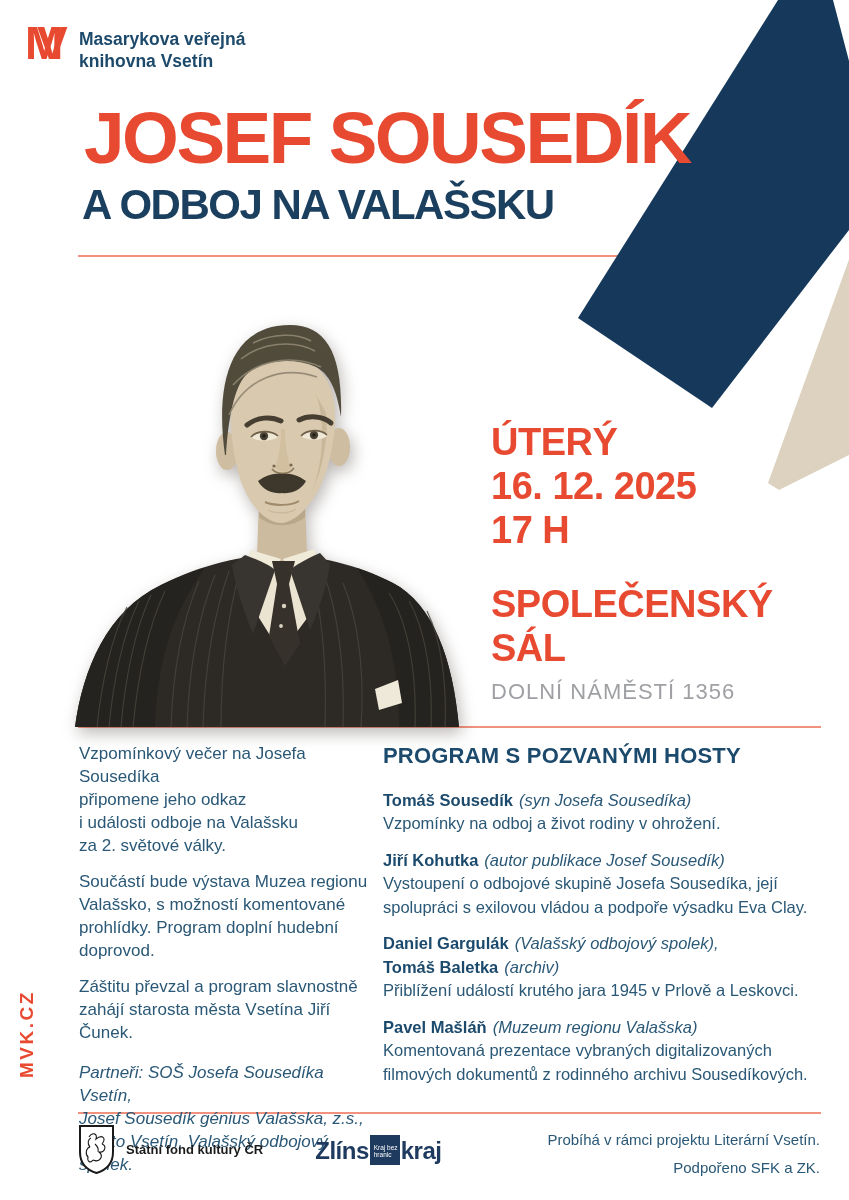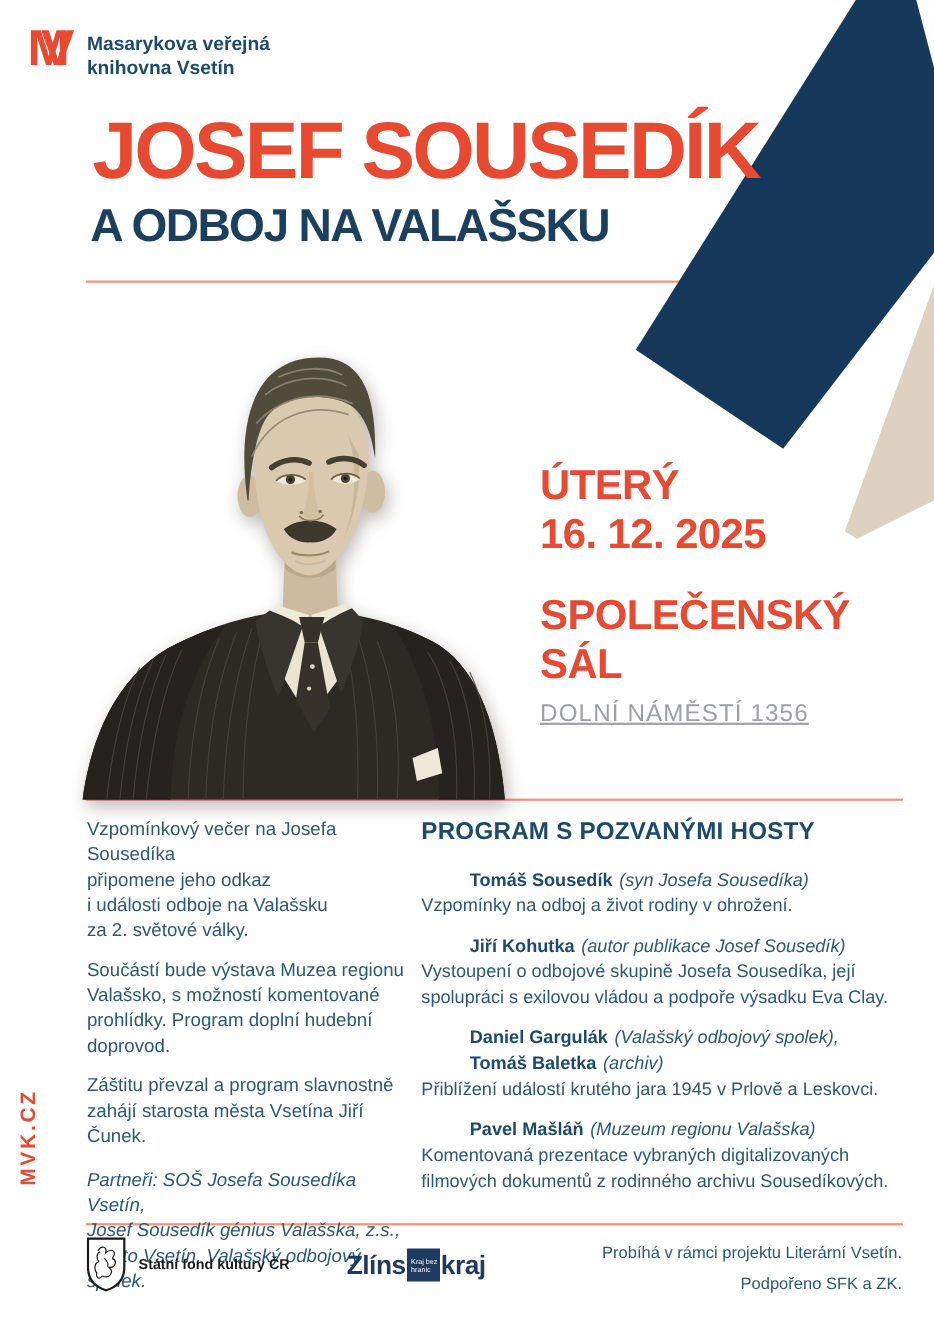--- a/index.html
+++ b/index.html
@@ -21,29 +21,29 @@
   
   .title{position:absolute;left:84px;top:96px;font-size:73px;font-weight:700;letter-spacing:-2.5px;color:#E84A31;z-index:3;white-space:nowrap;}
   .subtitle{position:absolute;left:82px;top:181px;font-size:42px;font-weight:700;letter-spacing:-1.5px;color:#1B3F5E;z-index:3;white-space:nowrap;}
   
   .photo{position:absolute;left:75px;top:303px;width:390px;height:424px;z-index:2;}
   .photo svg{filter:drop-shadow(3px 6px 8px rgba(60,50,40,.35));}
   
   .event{position:absolute;left:491px;top:420px;z-index:3;color:#E84A31;}
   .event .big{font-size:38px;font-weight:700;line-height:44px;letter-spacing:-0.5px;white-space:nowrap;}
   .event .venue{margin-top:30px;}
-  .event .address{margin-top:9px;font-size:22px;font-weight:400;letter-spacing:1px;color:#9FA0A4;white-space:nowrap;text-decoration:underline;}
+  .event .address{margin-top:9px;font-size:22px;font-weight:400;letter-spacing:1px;color:#9FA0A4;white-space:nowrap;}
   
   .intro{position:absolute;left:79px;top:742px;width:300px;z-index:3;color:#2A5876;font-size:17px;line-height:23px;}
   .intro p{margin:0 0 13px 0;white-space:pre-line;}
   .intro p.partners{font-style:italic;margin-top:17px;}
   .program{position:absolute;left:383px;top:744px;width:440px;z-index:3;color:#2A5876;font-size:16.5px;line-height:23.5px;}
   .program h3{margin:0 0 21px 0;font-size:22px;font-weight:700;color:#1C4A6C;letter-spacing:0.2px;}
   .prog-item{margin-bottom:13px;}
-  .pname{color:#1C4A6C;margin-left:44px;}
+  .pname{color:#1C4A6C;}
   .pname b{font-weight:700;}
   .pname i{font-weight:400;font-style:italic;margin-left:6px;color:#2A5876;}
   .pdesc{white-space:pre-line;}
   
   .site{position:absolute;left:16px;top:1078px;transform:rotate(-90deg);transform-origin:0 0;
         font-size:19px;font-weight:600;letter-spacing:2.5px;color:#E84A31;white-space:nowrap;z-index:3;}
   
   .footer-left{position:absolute;left:78px;top:1124px;display:flex;align-items:center;z-index:3;}
   .sfk-label{margin-left:11px;font-size:13px;font-weight:700;color:#1a1a1a;}
   .zlin{display:flex;align-items:flex-end;margin-left:52px;color:#1E3A5F;font-weight:700;font-size:24px;letter-spacing:-0.5px;}
@@ -157,20 +157,21 @@
 
         <path d="M190,199 C198,203 216,203 224,198" stroke="#a08a6a" stroke-width="2" fill="none"></path>
         <path d="M193,207 C200,211 214,211 221,206" stroke="#c3b194" stroke-width="1.4" fill="none" opacity="0.7"></path>
       </g>
     </svg>
   </div>
 
   <div class="event">
     <div class="big">ÚTERÝ</div>
     <div class="big">16. 12. 2025</div>
+    <div class="big">17 H</div>
     <div class="venue">
       <div class="big">SPOLEČENSKÝ</div>
       <div class="big">SÁL</div>
     </div>
     <div class="address">DOLNÍ NÁMĚSTÍ 1356</div>
   </div>
 
   <div class="intro">
     <p>Vzpomínkový večer na Josefa Sousedíka
 připomene jeho odkaz

